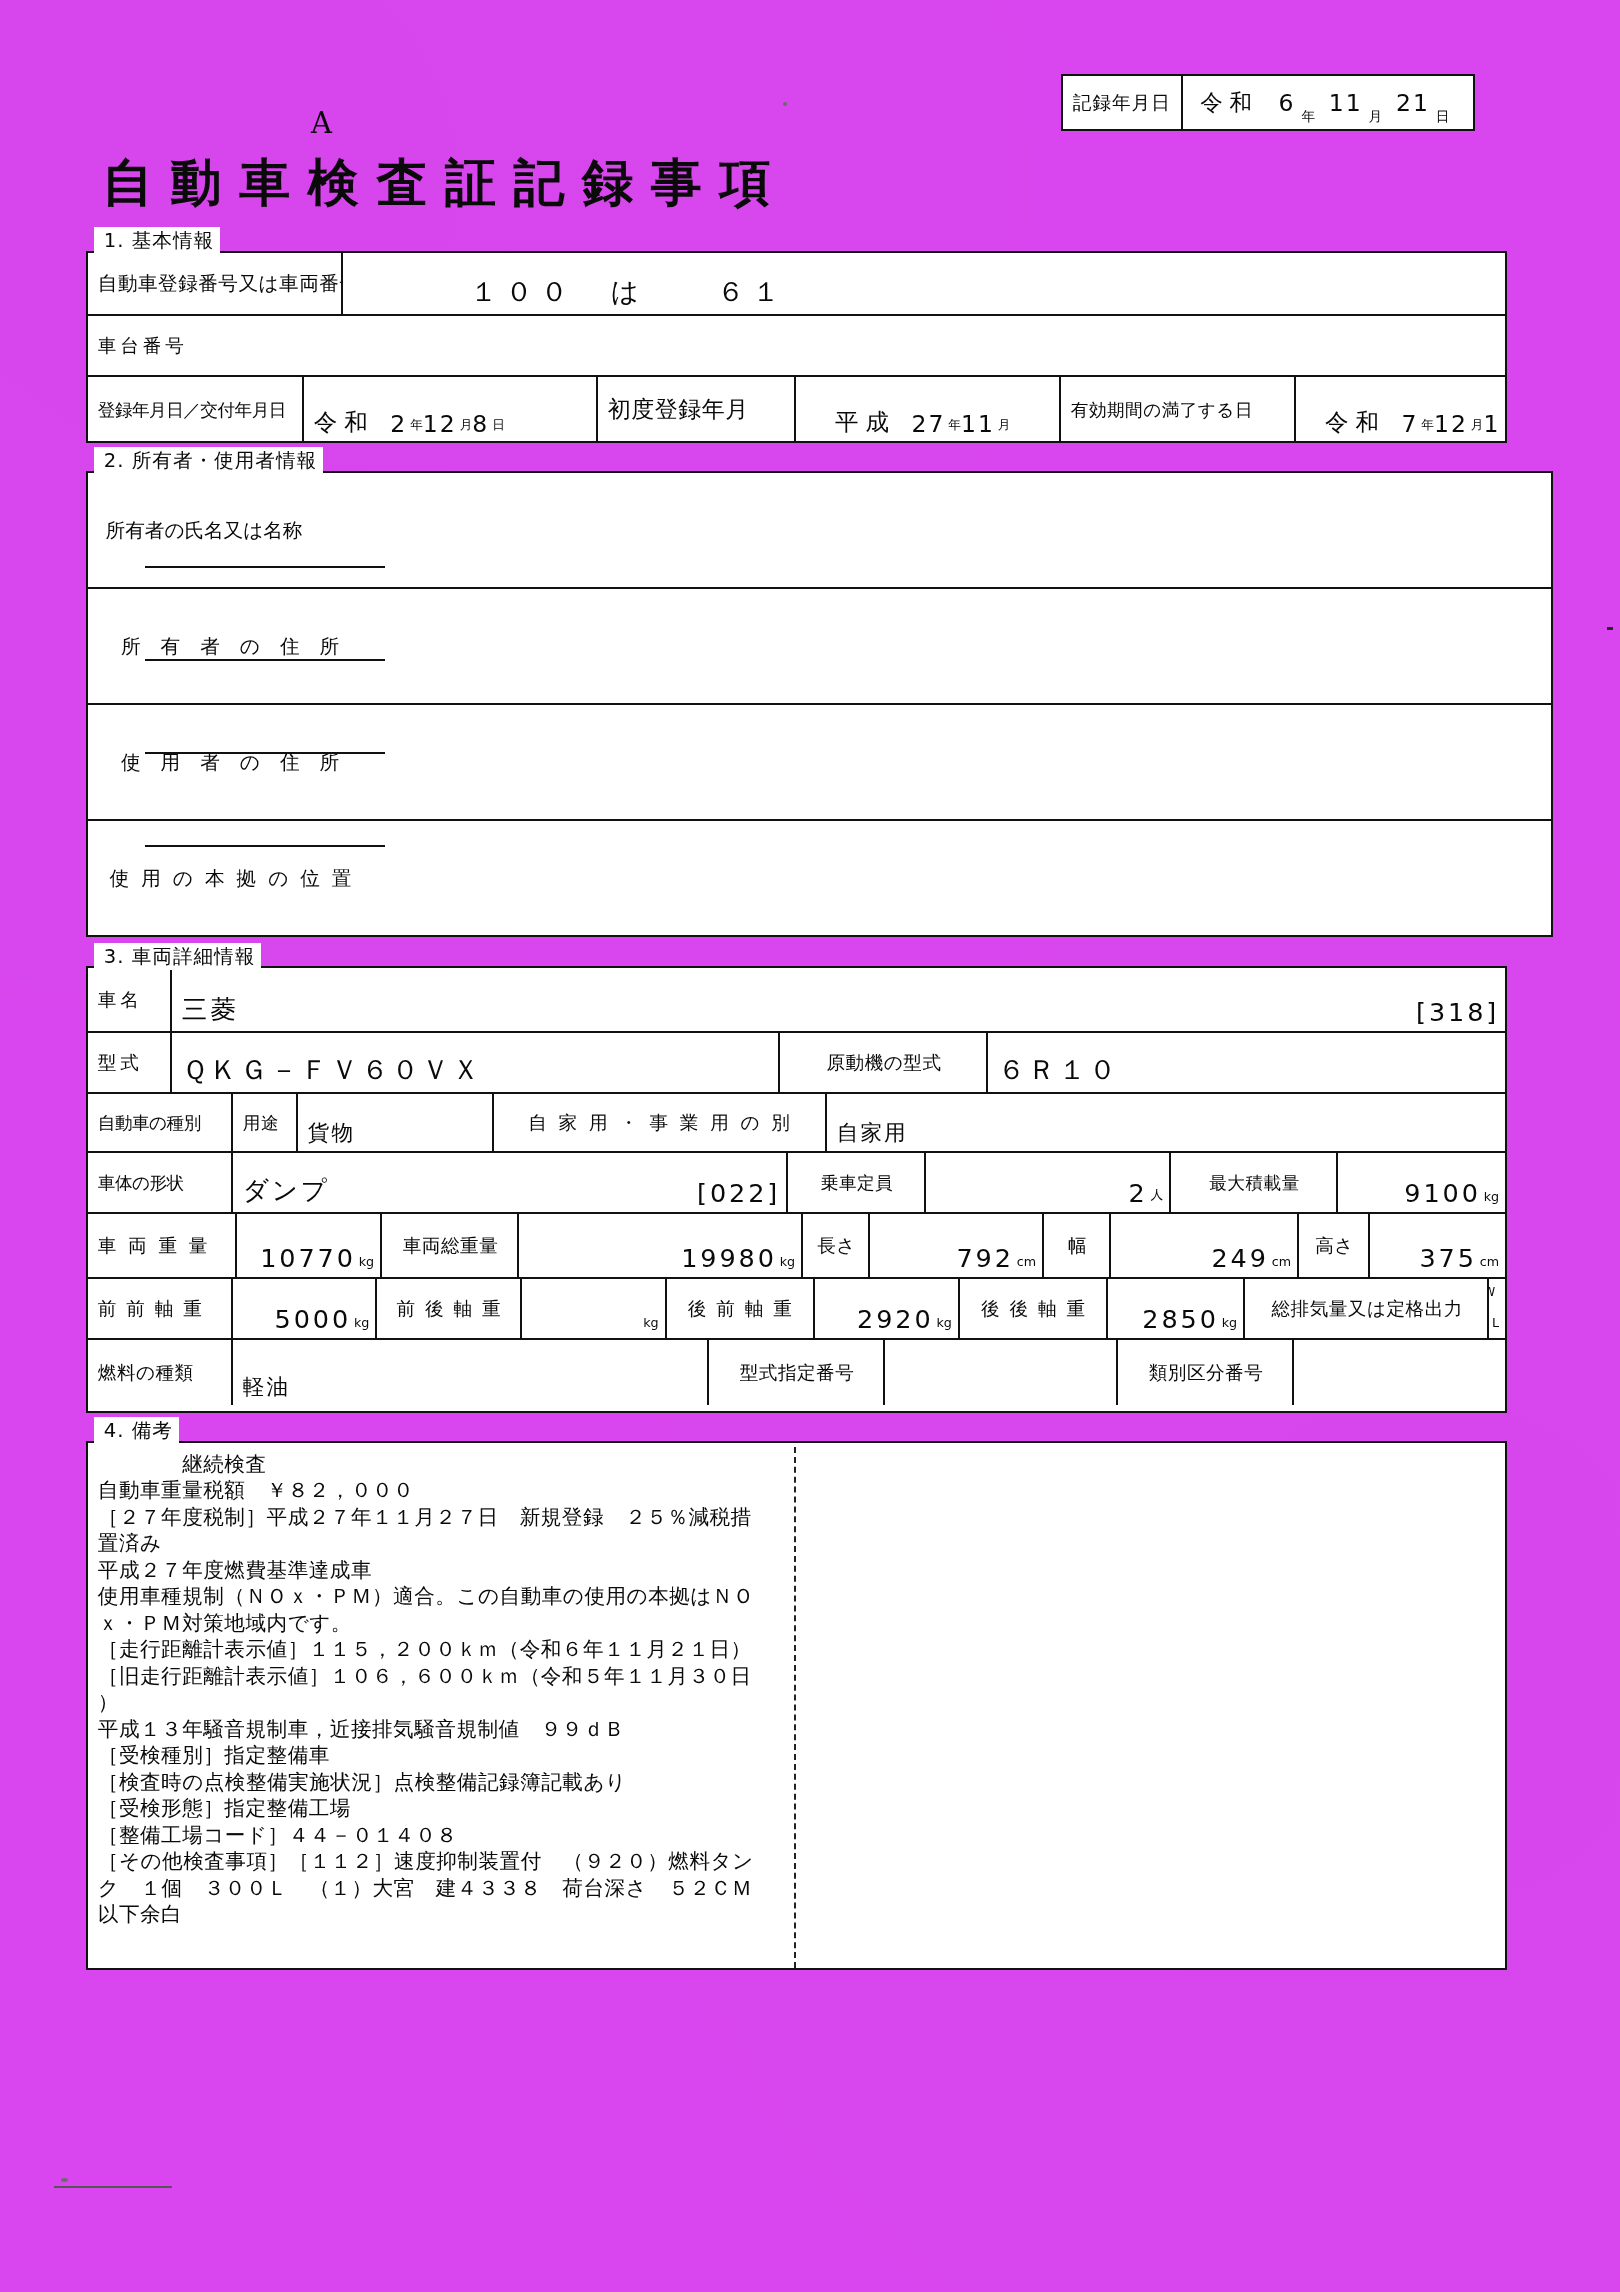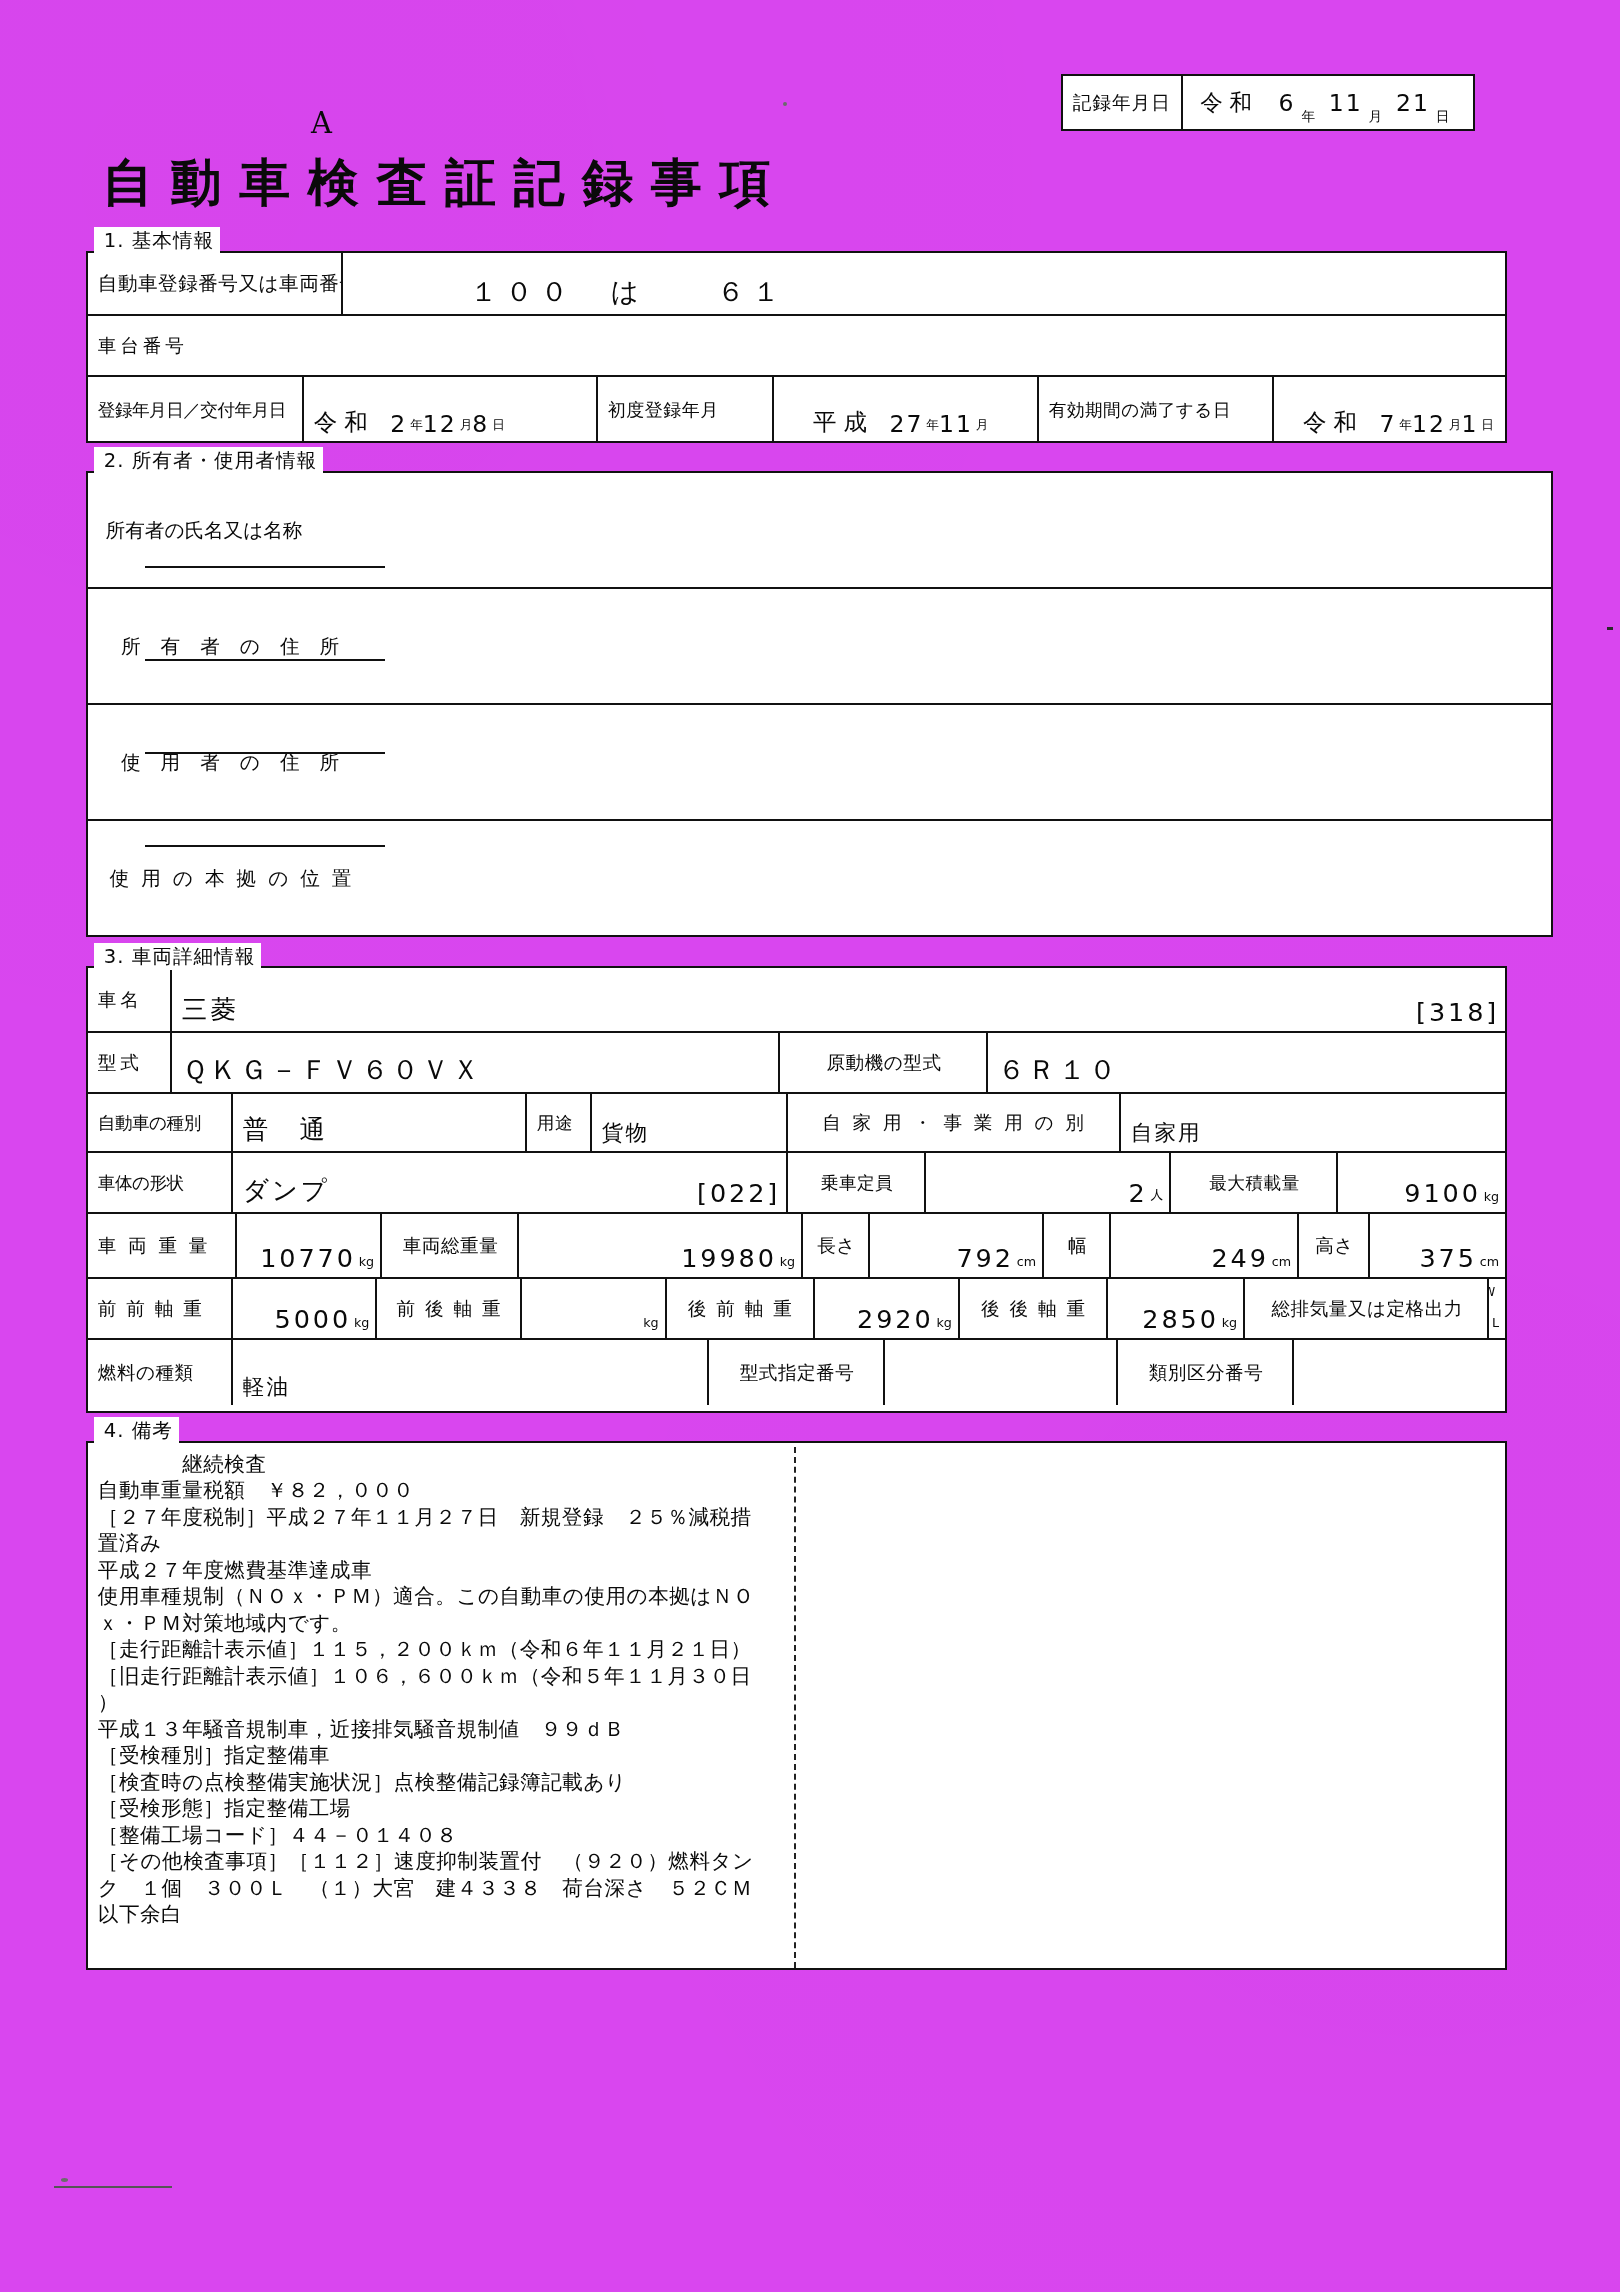--- a/index.html
+++ b/index.html
@@ -239,21 +239,21 @@
       <div class="cell lbl tight" style="width:216px;">登録年月日／交付年月日</div>
       <div class="cell val" style="width:294px;font-size:23.5px;">
         <span class="era">令和</span>
         <span class="num">2</span>
         <span class="sub">年</span>
         <span class="num">12</span>
         <span class="sub">月</span>
         <span class="num">8</span>
         <span class="sub">日</span>
       </div>
-      <div class="cell lbl" style="width:176px;font-size:18px;">初度登録年月</div>
+      <div class="cell lbl" style="width:198px;font-size:23px;">初度登録年月</div>
       <div class="cell val" style="width:265px;font-size:23.5px;padding-left:39px;">
         <span class="era">平成</span>
         <span class="num">27</span>
         <span class="sub">年</span>
         <span class="num">11</span>
         <span class="sub">月</span>
       </div>
       <div class="cell lbl" style="width:235px;font-size:17.6px;">有効期間の満了する日</div>
       <div class="cell val" style="flex:1;font-size:23.5px;padding-left:29px;">
         <span class="era">令和</span>
@@ -305,21 +305,20 @@
 
     <div class="row" style="height:61px;">
       <div class="cell lbl sp" style="width:84px;">型式</div>
       <div class="cell val" style="width:608px;font-size:27.4px;">ＱＫＧ－ＦＶ６０ＶＸ</div>
       <div class="cell lbl" style="width:208px;justify-content:center;">原動機の型式</div>
       <div class="cell val" style="flex:1;font-size:27.4px;border-right:none;">６Ｒ１０</div>
     </div>
 
     <div class="row" style="height:59px;">
       <div class="cell lbl tight" style="width:145px;">自動車の種別</div>
-      <div class="cell val" style="width:294px;">普　通</div>
       <div class="cell lbl" style="width:65px;font-size:17.6px;">用途</div>
       <div class="cell val small" style="width:196px;">貨物</div>
       <div class="cell lbl" style="width:333px;justify-content:center;letter-spacing:2.9px;">自 家 用 ・ 事 業 用 の 別</div>
       <div class="cell val small" style="flex:1;border-right:none;">自家用</div>
     </div>
 
     <div class="row" style="height:61px;">
       <div class="cell lbl tight" style="width:145px;">車体の形状</div>
       <div class="cell val" style="width:284px;border-right:none;">ダンプ</div>
       <div class="cell val bracket right" style="width:271px;">[022]</div>

